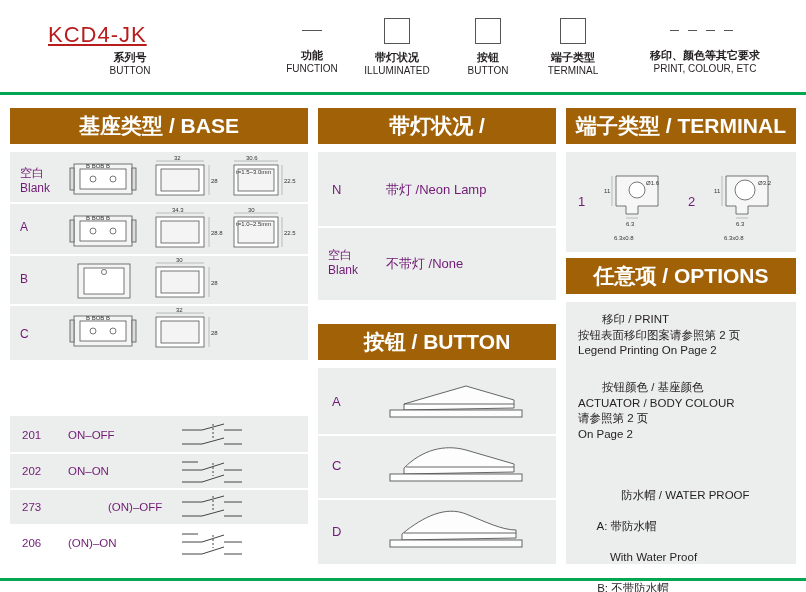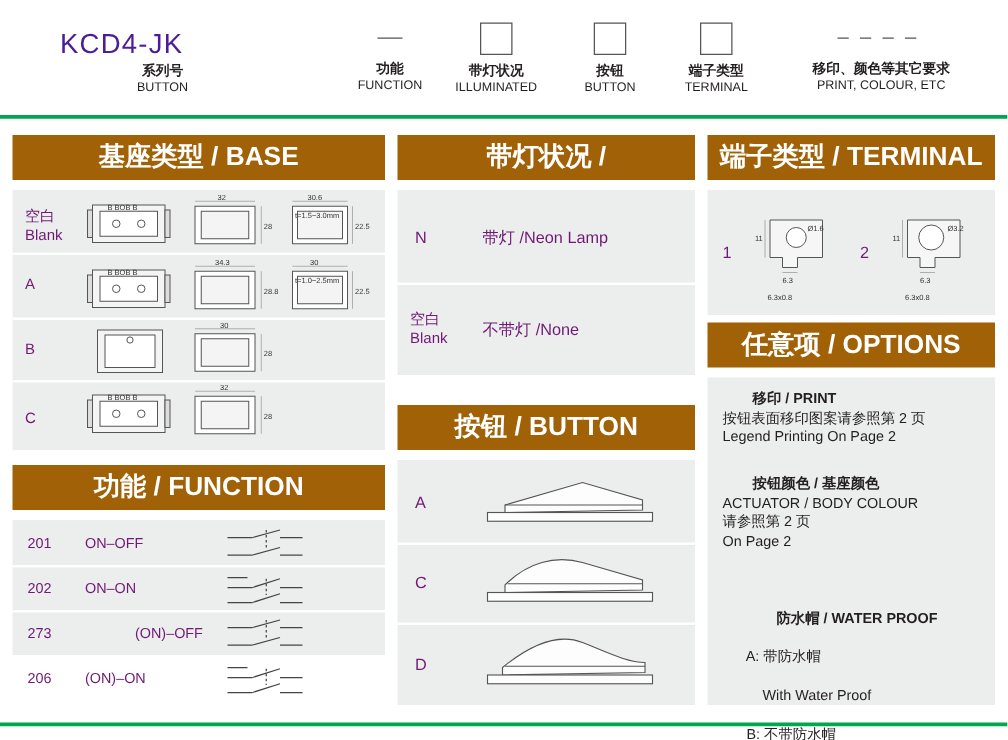--- a/index.html
+++ b/index.html
@@ -26,21 +26,22 @@
     position: absolute;
     left: 0; top: 0;
     width: 806px; height: 92px;
     background: #ffffff;
   }
   .hdr-title {
     position: absolute;
     left: 48px; top: 22px;
     font-size: 22px;
     letter-spacing: 1px;
-    color: #4c1d95;
+    color: #b91c1c;
+    text-decoration: underline;
   }
   .hdr-col {
     position: absolute;
     top: 18px;
     text-align: center;
   }
   .hdr-box {
     width: 24px; height: 24px;
     border: 1px solid #555;
     background: #fff;
@@ -128,21 +129,21 @@
   svg { display: block; }
   .dim { font-size: 6px; fill: #333; font-family: "Liberation Sans", sans-serif; }
 
   
   .opt-text {
     position: absolute;
     font-size: 11.5px;
     line-height: 15.5px;
     color: #231f20;
   }
-  .opt-text b { font-weight: bold; padding-left: 24px; }
+  .opt-text b { font-weight: normal; padding-left: 24px; }
 
   .fn-num { font-size: 11.5px; }
   .fn-name { font-size: 11.5px; }
 </style>
 </head>
 <body>
 
 <div class="page">
 
   <div class="header">
@@ -308,21 +309,20 @@
       </g>
       <g stroke="#888" stroke-width="0.5">
         <line x1="88" y1="5" x2="136" y2="5"></line>
         <line x1="141" y1="9" x2="141" y2="39"></line>
       </g>
       <text class="dim" x="108" y="4">32</text>
       <text class="dim" x="143" y="27">28</text>
     </svg>
   </div>
 
-  <div class="band" style="position:absolute; left:10px; top:372px; width:298px;">功能 / FUNCTION</div>
 
   <div class="panel" style="left:10px; top:416px; width:298px; height:109px;">
     <div class="rowline" style="top:36px; width:298px;"></div>
     <div class="rowline" style="top:72px; width:298px;"></div>
     <div class="rowline" style="top:108px; width:298px;"></div>
 
     <div class="collabel fn-num" style="left:12px; top:12px;">201</div>
     <div class="collabel fn-name" style="left:58px; top:12px;">ON–OFF</div>
     <div class="collabel fn-num" style="left:12px; top:48px;">202</div>
     <div class="collabel fn-name" style="left:58px; top:48px;">ON–ON</div>

